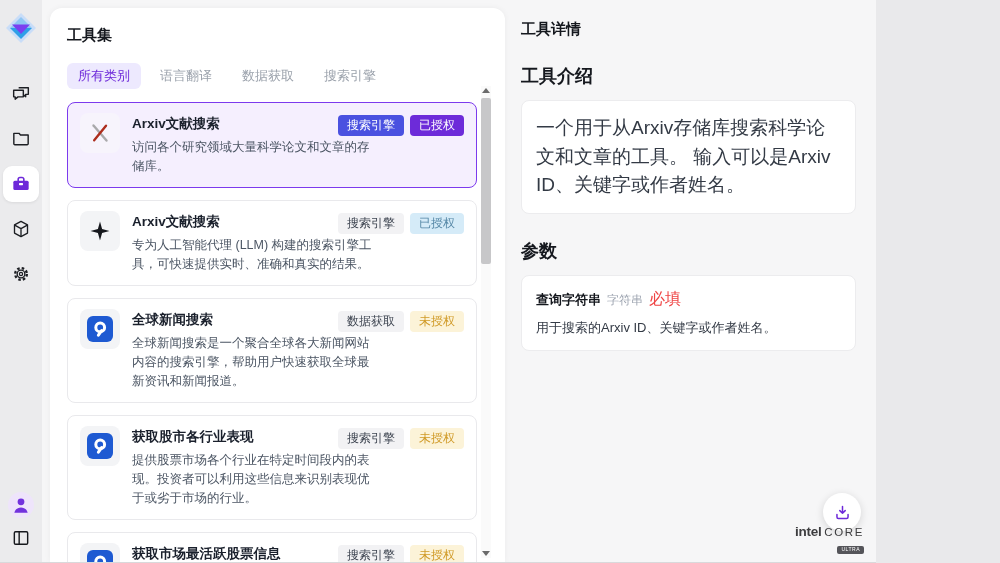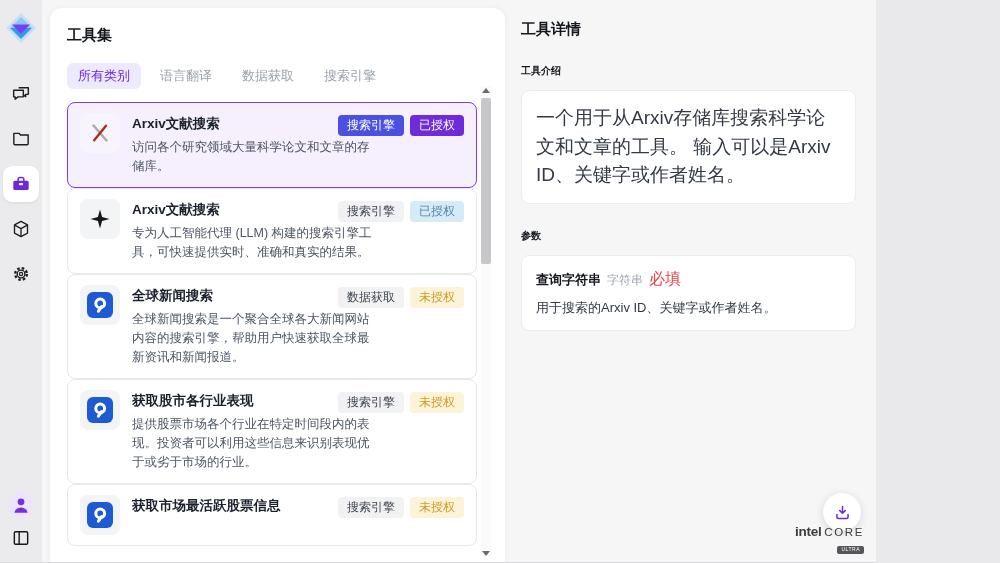--- a/index.html
+++ b/index.html
@@ -20,21 +20,21 @@
   .rail-bottom .panel-btn { width:22px; height:22px; border:none; background:transparent; cursor:pointer; }
   .rail-bottom .panel-btn svg { width:20px; height:20px; }
 
   
   .list-panel { position:absolute; left:50px; top:8px; width:455px; bottom:0; background:#fff; border-radius:12px 12px 0 0; box-shadow:0 0 6px rgba(0,0,0,.05); padding:18px 0 0 17px; overflow:hidden; }
   .list-title { font-size:15px; font-weight:bold; color:#15181e; }
   .tabs { display:flex; gap:8px; margin-top:18px; align-items:flex-end; }
   .tab { border:none; background:transparent; font-size:13px; color:#9aa1ab; padding:4px 11px; border-radius:6px; cursor:pointer; font-family:inherit; }
   .tab.active { background:#ede9fe; color:#6d28d9; }
   .cards { margin-top:13px; width:410px; }
-  .tool-card { position:relative; display:flex; gap:12px; border:1px solid #e9e9ec; border-radius:8px; padding:10px 12px; margin-bottom:0; background:#fff; cursor:pointer; }
+  .tool-card { position:relative; display:flex; gap:12px; border:1px solid #e9e9ec; border-radius:8px; padding:10px 12px; margin-bottom:12px; background:#fff; cursor:pointer; }
   .tool-card.selected { border:1.5px solid #7c3aed; background:#f5effe; }
   .tool-icon-tile { flex:0 0 40px; width:40px; height:40px; border-radius:8px; background:#f3f4f6; display:flex; align-items:center; justify-content:center; }
   .tool-card.selected .tool-icon-tile { background:#f7f4fc; }
   .tool-icon-tile svg { width:24px; height:24px; }
   .tool-icon-tile svg.boxed { width:26px; height:26px; }
   .tool-body { padding-top:2px; }
   .tool-title { font-size:13.5px; font-weight:bold; color:#1a202c; }
   .tool-desc { margin-top:5px; font-size:12.5px; line-height:1.55; color:#4b5563; max-width:243px; }
   .tool-badges { position:absolute; top:12px; right:12px; display:flex; gap:6px; }
   .badge { font-size:12px; line-height:1.45; padding:2px 9px; border-radius:4px; white-space:nowrap; }
@@ -47,21 +47,21 @@
   
   .scrollbar { position:absolute; top:78px; bottom:4px; right:14px; width:10px; background:#fafafa; }
   .sb-arrow { position:absolute; left:0; width:0; height:0; margin-left:1px; }
   .sb-up { top:2px; border-left:4px solid transparent; border-right:4px solid transparent; border-bottom:5px solid #6b6b6b; }
   .sb-down { bottom:2px; border-left:4px solid transparent; border-right:4px solid transparent; border-top:5px solid #6b6b6b; }
   .sb-thumb { position:absolute; left:0; top:12px; width:10px; height:166px; background:#c7c7c9; border-radius:2px; }
 
   
   .detail { position:absolute; left:505px; right:0; top:0; bottom:0; padding:20px 20px 0 16px; }
   .detail-title { font-size:15px; font-weight:bold; color:#15181e; }
-  .section-title { font-size:10px; font-weight:bold; color:#15181e; margin-top:25px; }
+  .section-title { font-size:18px; font-weight:bold; color:#15181e; margin-top:25px; }
   .detail-card { margin-top:12px; background:#fff; border:1px solid #ececee; border-radius:8px; padding:13px 14px; }
   .intro-text { font-size:19px; color:#333a45; line-height:1.5; }
   .param-name { font-size:13px; font-weight:bold; color:#15181e; }
   .param-type { font-size:12px; color:#9ca3af; margin-left:6px;font-family:Liberation Serif, serif; }
   .param-required { font-size:16px; color:#ef4444; margin-left:6px; }
   .param-desc { margin-top:9px; font-size:13px; color:#333a45; }
 
   
   .fab { position:absolute; right:15px; bottom:31px; width:38px; height:38px; border-radius:50%; border:none; background:#fff; box-shadow:0 2px 8px rgba(0,0,0,.14); display:flex; align-items:center; justify-content:center; cursor:pointer; }
   .fab svg { width:19px; height:19px; }

